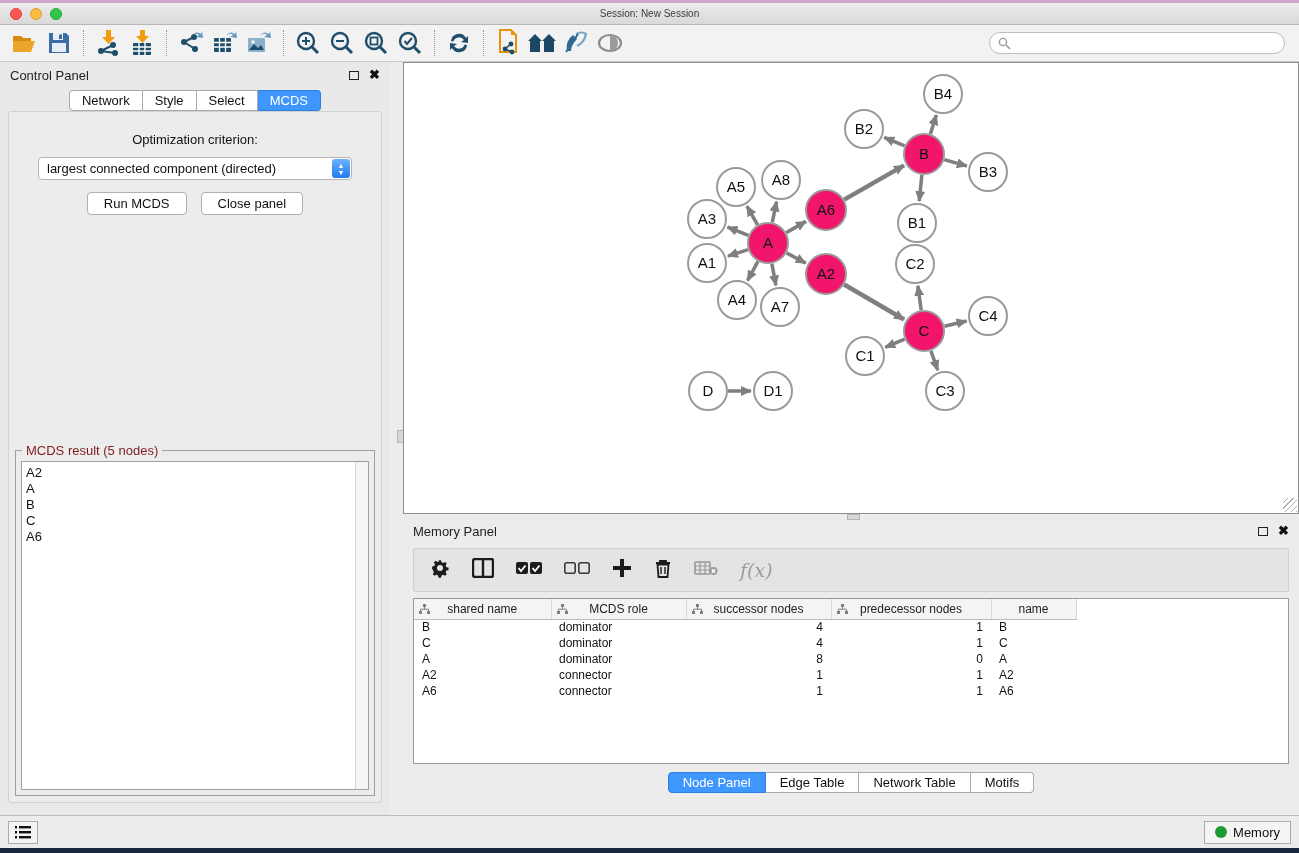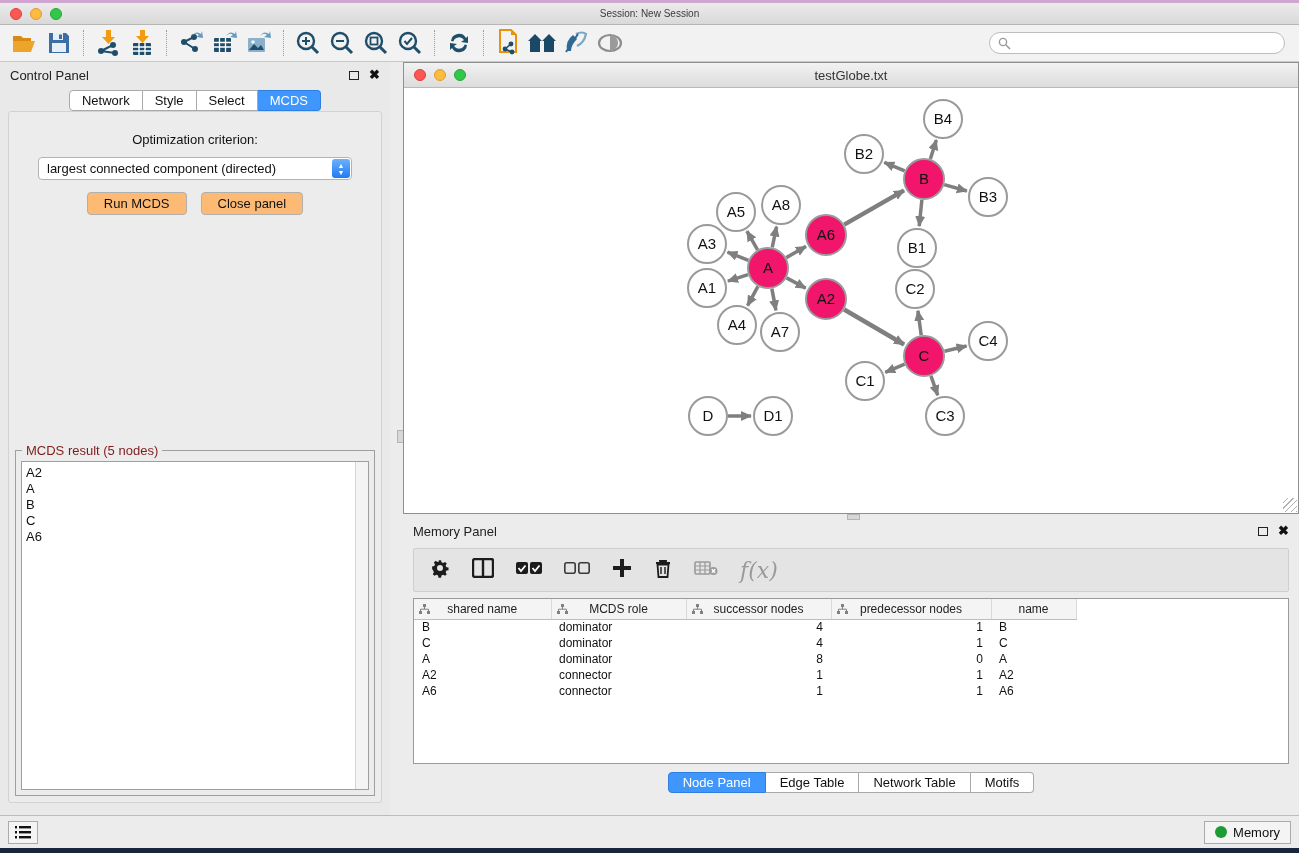--- a/index.html
+++ b/index.html
@@ -43,21 +43,21 @@
   .seg .tab:last-child { border-radius:0 4px 4px 0; }
   .seg .tab.active { background:#3f97fd; border-color:#2f7fe0; color:#fff; }
   .cp-content { position:absolute; left:8px; right:8px; top:49px; bottom:12px; background:#ececec;
     border:1px solid #d2d2d2; border-radius:3px; }
   .opt-label { text-align:center; font-size:13px; color:#111; margin-top:20px; }
   .selectbox { margin:10px auto 0; width:314px; height:23px; background:#fff; border:1px solid #b3b3b3; border-radius:4px;
     display:flex; align-items:center; font-size:13px; color:#111; padding-left:8px; position:relative; }
   .selectbox .spinner { position:absolute; right:1px; top:1px; bottom:1px; width:18px; border-radius:3px;
     background:linear-gradient(#6db1fb,#1f7bf5); color:#fff; display:flex; flex-direction:column; align-items:center; justify-content:center; font-size:7px; line-height:7px; }
   .btn-row { display:flex; justify-content:center; gap:14px; margin-top:12px; }
-  .pushbtn { background:#fdba74; border:1px solid #b0b0b0; border-radius:4px; font-size:13px; color:#111;
+  .pushbtn { background:#ffffff; border:1px solid #b0b0b0; border-radius:4px; font-size:13px; color:#111;
     padding:3px 16px; height:23px; display:flex; align-items:center; }
   .result-group { position:absolute; left:6px; right:6px; top:338px; bottom:6px; border:1px solid #9f9f9f; }
   .result-legend { position:absolute; top:-8px; left:6px; background:#ececec; padding:0 4px; font-size:13px; color:#7f1d1d; }
   .result-list { position:absolute; left:5px; right:5px; top:10px; bottom:5px; background:#fff; border:1px solid #9f9f9f; display:flex; }
   .result-items { flex:1; padding:3px 0 0 4px; font-size:13px; color:#111; line-height:16px; }
   .result-scroll { width:13px; background:#f4f4f4; border-left:1px solid #d5d5d5; }
 
   
   .rightcol { flex:1 1 auto; display:flex; flex-direction:column; position:relative; margin-left:13px; }
   .divider-grip-left { position:absolute; left:-6px; top:368px; width:7px; height:13px; background:#d7d7d7; border:1px solid #b5b5b5; }
@@ -69,21 +69,21 @@
   .net-titlebar .title { position:absolute; left:0; right:0; text-align:center; font-size:13px; color:#333; }
   .net-canvas { flex:1 1 auto; background:#fff; position:relative; overflow:hidden; }
   .resize-grip { position:absolute; right:1px; bottom:1px; width:14px; height:14px;
     background:repeating-linear-gradient(135deg, transparent 0 3px, #b0b0b0 3px 4px); }
   .divider-grip-bottom { position:absolute; left:443px; bottom:-7px; width:13px; height:6px; background:#d7d7d7; border:1px solid #b5b5b5; z-index:5;}
 
   
   .tpanel { flex:1 1 auto; background:#ececec; position:relative; display:flex; flex-direction:column; padding-top:4px; }
   .tp-toolbar { margin:4px 10px 0 10px; height:44px; background:#e4e4e4; border:1px solid #cfcfcf; border-radius:2px;
     display:flex; align-items:center; gap:22px; padding:0 16px; }
-  .tp-toolbar .fx { font-family:"DejaVu Serif", serif; font-style:italic; font-size:22px; color:#9a9a9a; }
+  .tp-toolbar .fx { font-family:"DejaVu Serif", serif; font-style:italic; font-size:19px; color:#9a9a9a; }
   .tp-table-wrap { margin:6px 10px 0 10px; height:166px; background:#fff; border:1px solid #9a9a9a; overflow:hidden; position:relative;}
   table.datatable { border-collapse:collapse; font-size:12px; color:#111; table-layout:fixed; }
   table.datatable th { height:20px; background:#f4f4f4; border-right:1px solid #d9d9d9; border-bottom:1px solid #bdbdbd;
     font-weight:normal; font-size:12px; color:#222; text-align:center; position:relative; padding:0 4px; white-space:nowrap; overflow:hidden;}
   table.datatable th .hicon { position:absolute; left:5px; top:5px; }
   table.datatable td { height:16px; padding:0 8px; white-space:nowrap; overflow:hidden; }
   td.num { text-align:right; }
   .tp-tabs { display:flex; justify-content:center; margin-top:8px; }
   .tp-tabs .seg .tab { padding:2px 14px; }
 
@@ -291,28 +291,20 @@
             <div class="result-scroll"></div>
           </div>
         </div>
       </div>
     </div>
 
     <div class="rightcol">
       <div class="divider-grip-left"></div>
 
       <div class="netwin">
-        <div class="net-titlebar">
-          <div class="lights">
-            <span class="light red"></span>
-            <span class="light yellow"></span>
-            <span class="light green"></span>
-          </div>
-          <div class="title">testGlobe.txt</div>
-        </div>
         <div class="net-canvas">
           <svg id="graph-svg" width="894" height="424" viewBox="0 0 894 424">
               <defs>
                 <marker id="arrow" markerUnits="userSpaceOnUse" markerWidth="13" markerHeight="12" refX="10" refY="5" orient="auto">
                   <path d="M0,0 L11,5 L0,10 z" fill="#7f7f7f"></path>
                 </marker>
               </defs>
               <line x1="353.5810822945065" y1="161.76689401538636" x2="342.91505664385033" y2="143.1013491267381" stroke="#7f7f7f" stroke-width="3.5" marker-end="url(#arrow)"></line>
               <line x1="368.24392210328523" y1="159.4333005763869" x2="372.5539863679869" y2="138.54606606283275" stroke="#7f7f7f" stroke-width="3.5" marker-end="url(#arrow)"></line>
               <line x1="344.4581150143549" y1="172.31138951384457" x2="323.47245093734244" y2="164.05473479501998" stroke="#7f7f7f" stroke-width="3.5" marker-end="url(#arrow)"></line>

